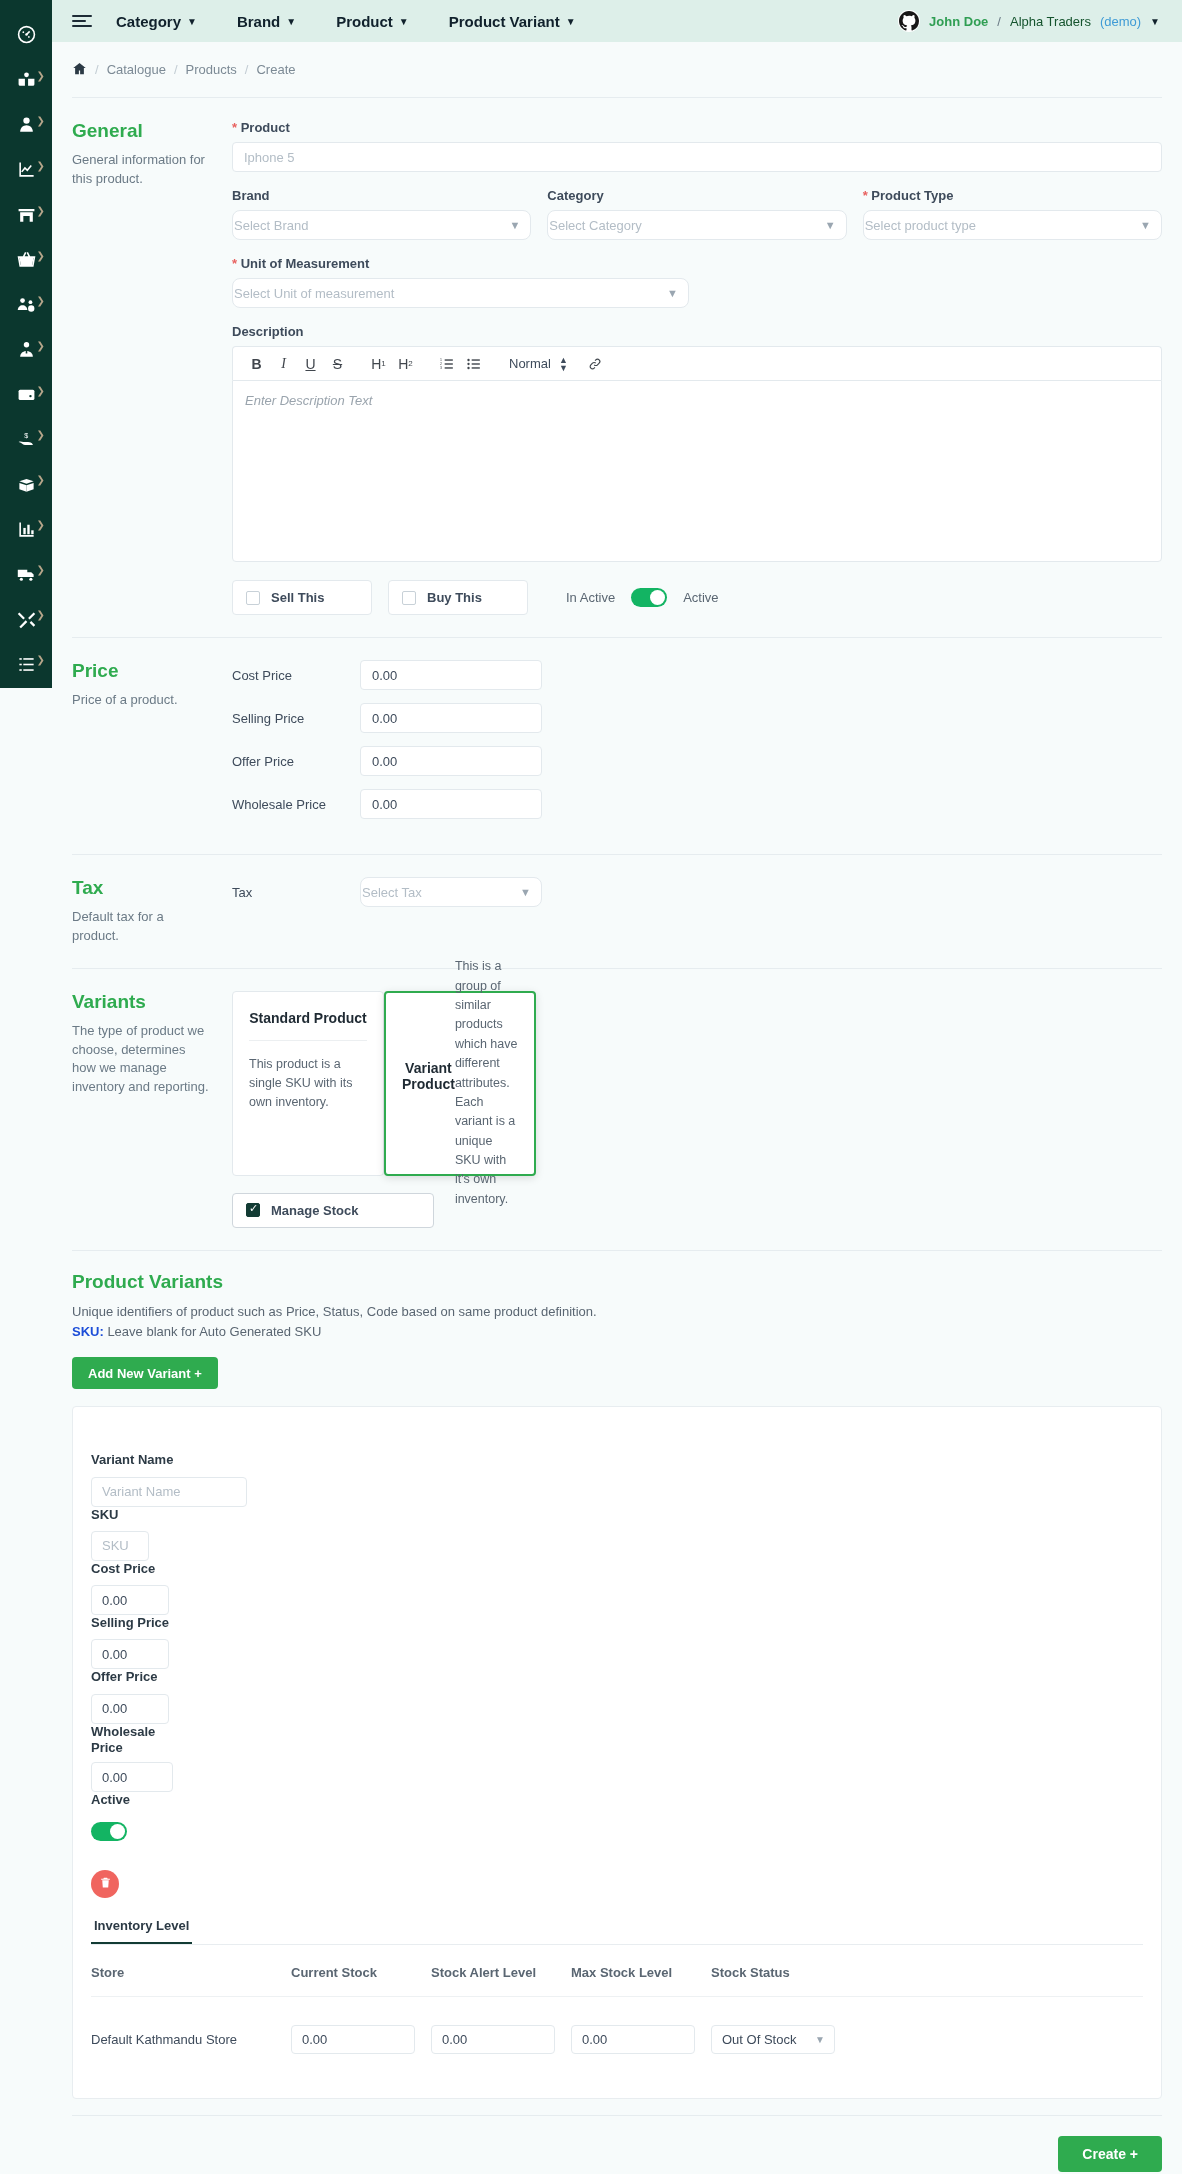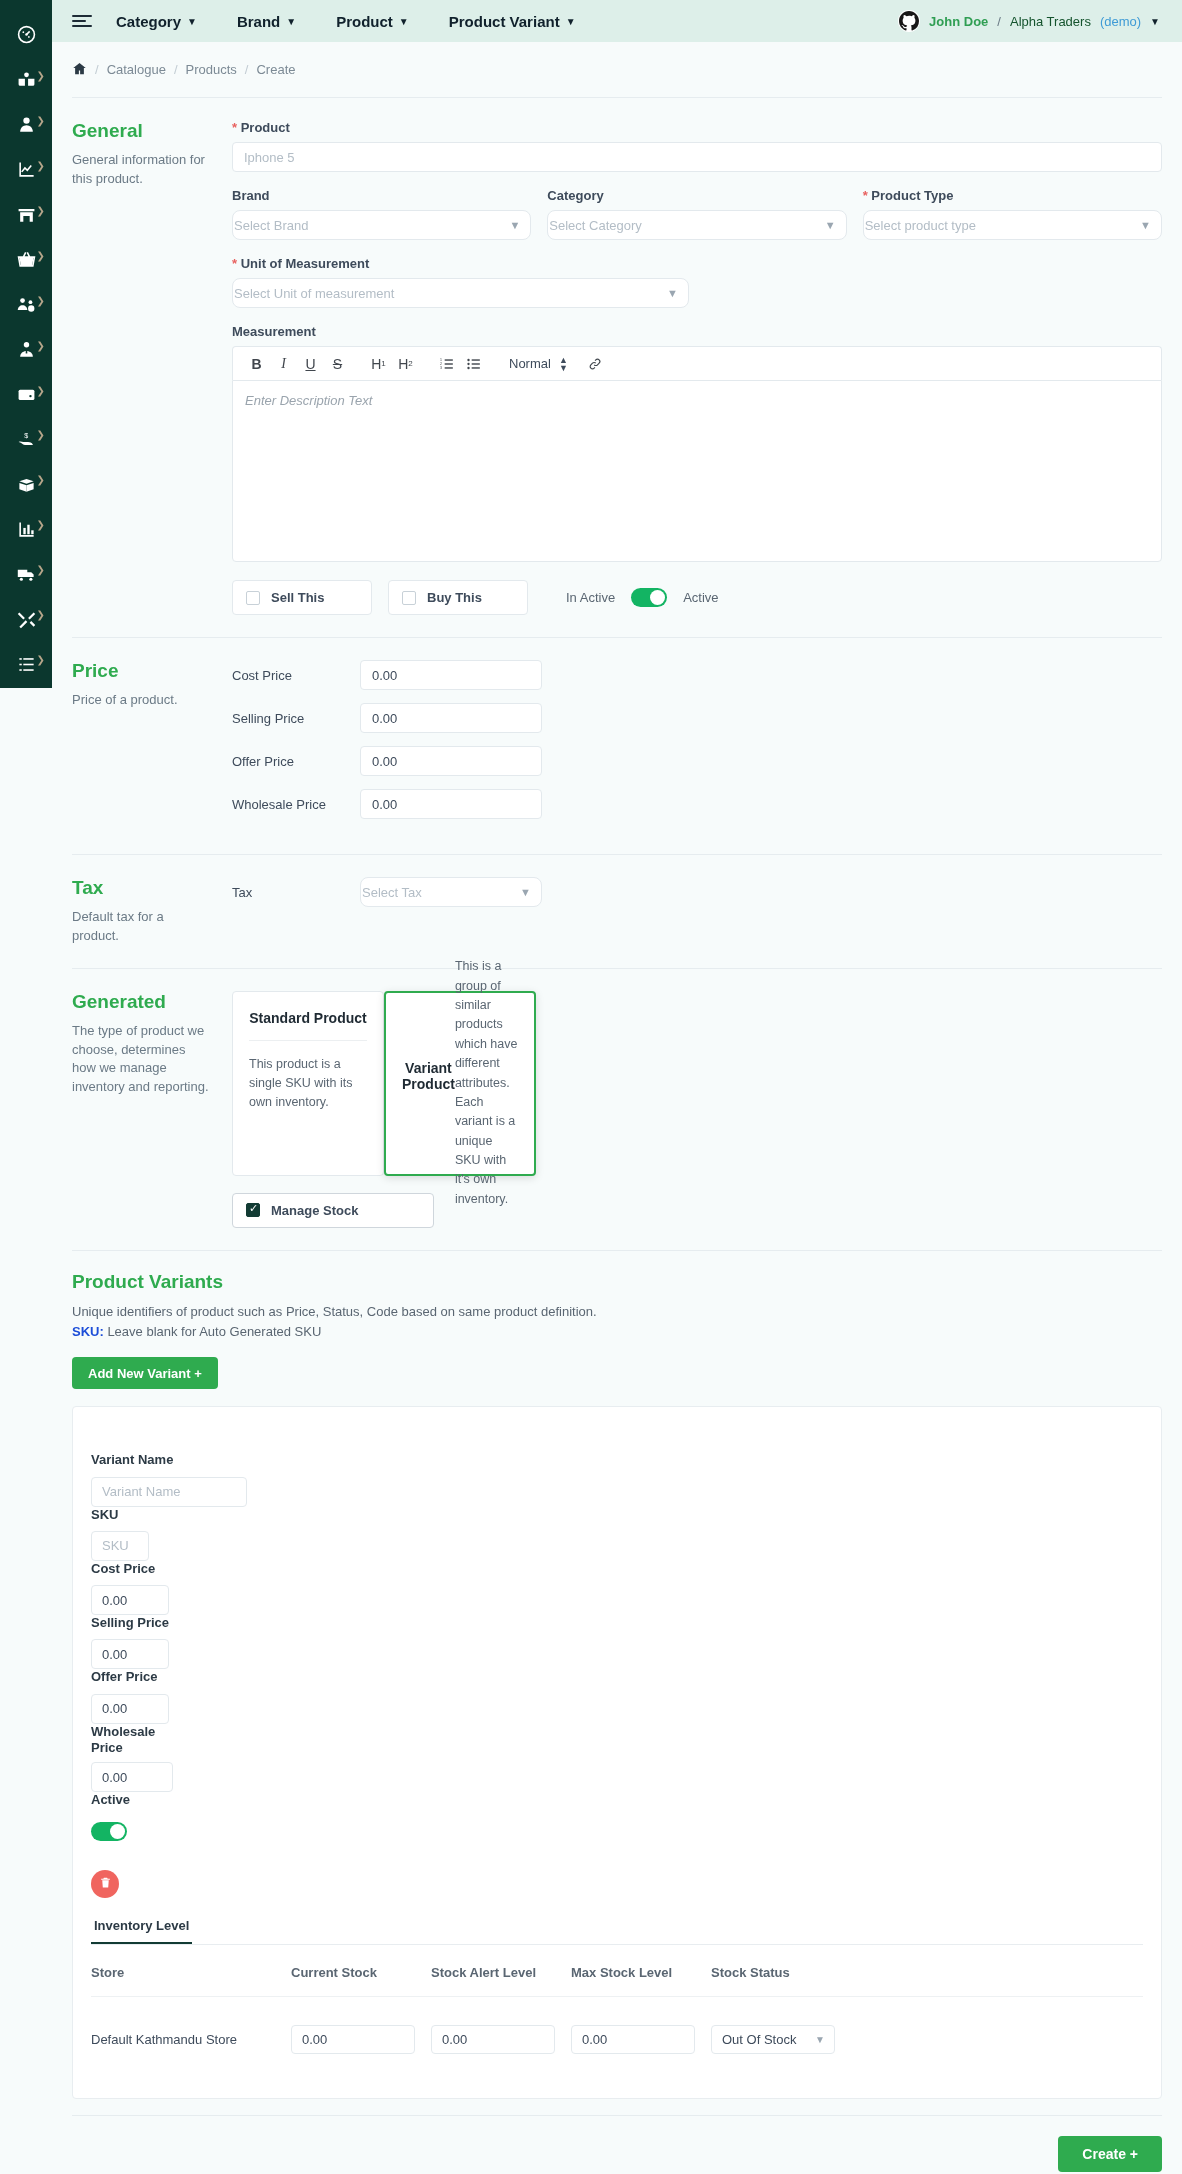--- a/index.html
+++ b/index.html
@@ -436,21 +436,21 @@
           <label class="field-label"><span class="req">*</span> <span>Unit of Measurement</span></label>
           <div class="sel">
             <span>Select Unit of measurement</span>
             <span class="dd">▼</span>
           </div>
         </div>
         <div class="col"></div>
       </div>
 
       <div id="editor-wrap">
-        <label class="field-label">Measurement</label>
+        <label class="field-label">Description</label>
         <div id="editor-toolbar">
           <div class="tb" style="font-weight:bold;">B</div>
           <div class="tb" style="font-style:italic;font-family:'Liberation Serif',serif;">I</div>
           <div class="tb" style="text-decoration:underline;">U</div>
           <div class="tb" style="text-decoration:line-through;">S</div>
           <div class="tb gap">
               <span>H</span>
               <sub>1</sub>
             </div>
           <div class="tb">
@@ -554,21 +554,21 @@
           <span class="dd">▼</span>
         </div>
       </div>
     </div>
   </div>
 
   <div class="hr"></div>
 
   <div class="section">
     <div class="sec-left">
-      <div class="sec-title">Generated</div>
+      <div class="sec-title">Variants</div>
       <div class="sec-desc">The type of product we choose, determines how we manage inventory and reporting.</div>
     </div>
     <div class="sec-right">
       <div id="inv-cards">
         <div class="inv-card">
           <h4>Standard Product</h4>
           <div class="inv-div"></div>
           <p>This product is a single SKU with its own inventory.</p>
         </div>
         <div class="inv-card sel">

